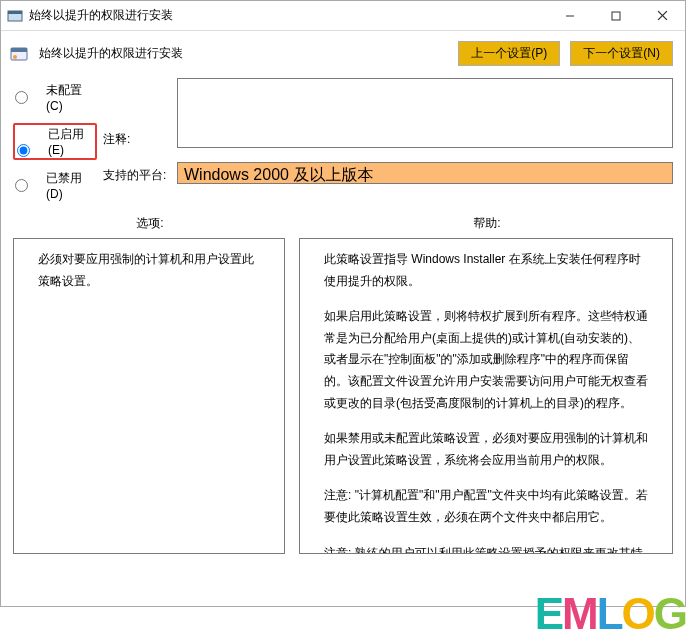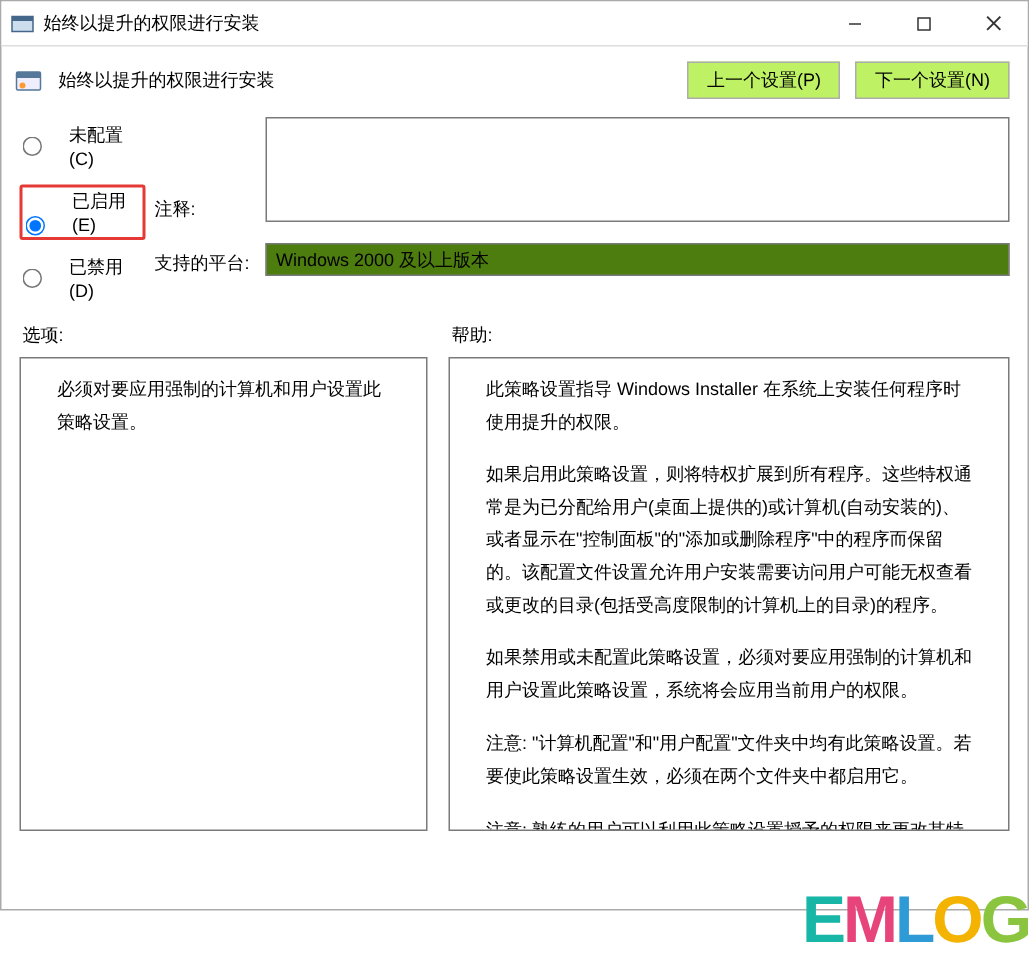--- a/index.html
+++ b/index.html
@@ -49,21 +49,21 @@
     align-items: center;
     padding: 10px 12px 12px 8px;
     gap: 10px;
   }
   .header-row .hicon {
     width: 20px; height: 20px;
   }
   .header-row .htitle { flex: 1; font-size: 12px; }
   .hbtn {
     border: 1px solid #adadad;
-    background: #bef264;
+    background: #eab308;
     padding: 3px 12px;
     font-size: 12px;
     min-width: 98px;
     text-align: center;
   }
   .upper {
     display: flex;
     padding: 0 12px 8px 14px;
     gap: 8px;
   }
@@ -95,37 +95,37 @@
   .comment-box {
     flex: 1;
     height: 70px;
     border: 1px solid #7a7a7a;
     background: #fff;
   }
   .platform-box {
     flex: 1;
     height: 22px;
     border: 1px solid #7a7a7a;
-    background: #4d7c0f;
+    background: #fdba74;
     padding: 2px 6px;
-    font-size: 12px;
+    font-size: 16px;
   }
   .lower {
     display: flex;
     padding: 4px 12px 10px 12px;
     gap: 14px;
     height: calc(100% - 252px);
   }
   .pane {
     display: flex;
     flex-direction: column;
     gap: 6px;
     flex: 1;
   }
-  .pane-label { font-size: 12px; padding-left: 2px;}
+  .pane-label { font-size: 12px; padding-left: 2px; text-align: center;}
   .pane-box {
     flex: 1;
     border: 1px solid #7a7a7a;
     background: #fff;
     padding: 10px 24px;
     font-size: 12px;
     line-height: 1.8;
     overflow: hidden;
   }
   .pane-left { flex: 0 0 272px; }

